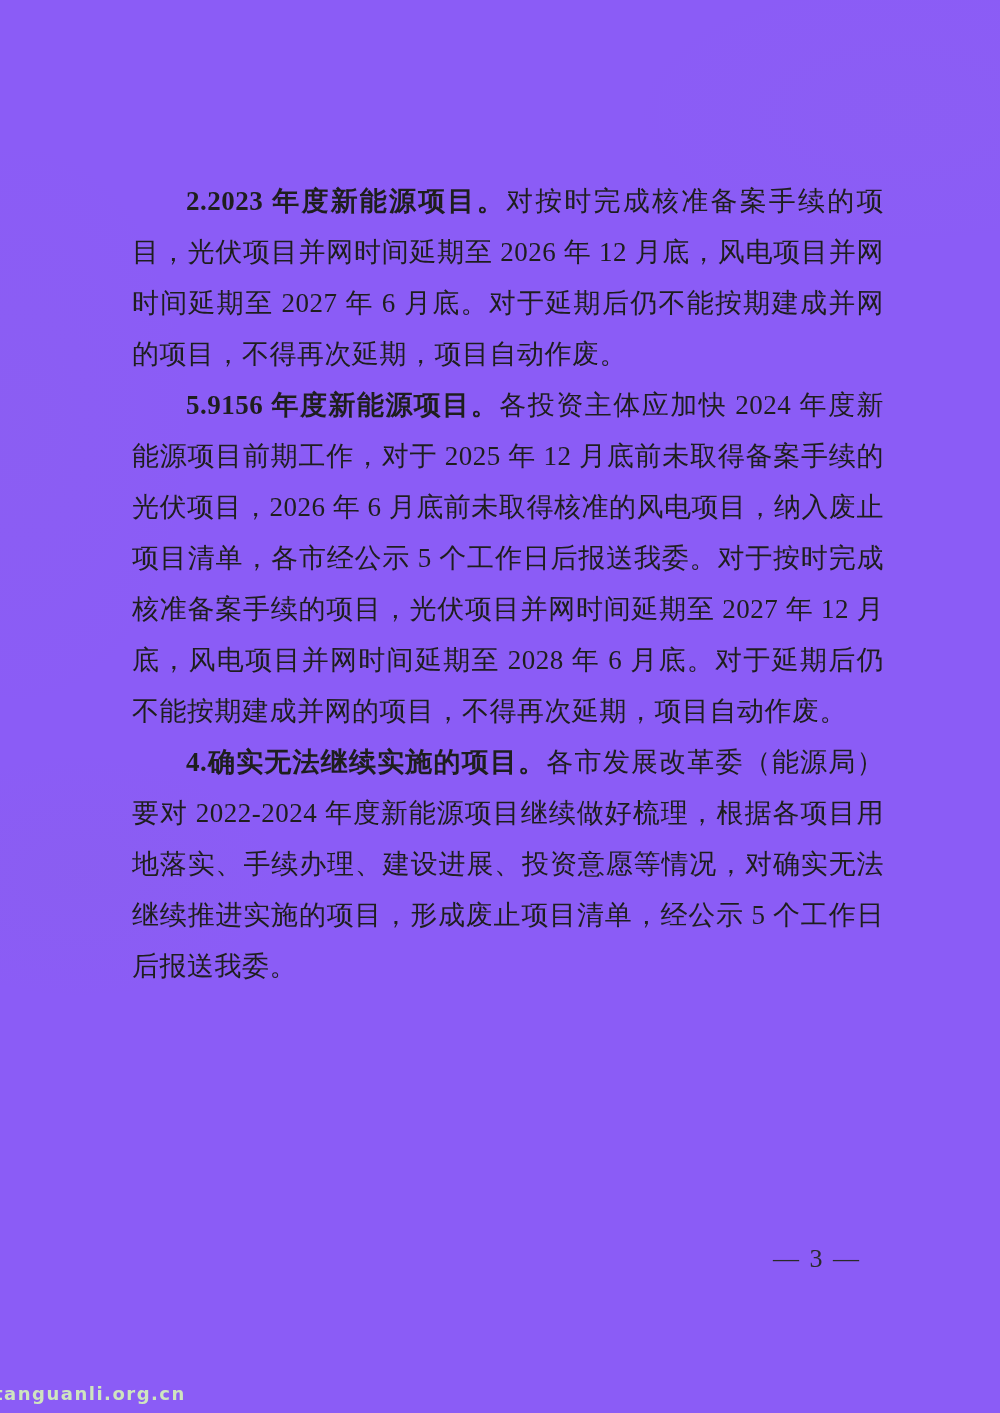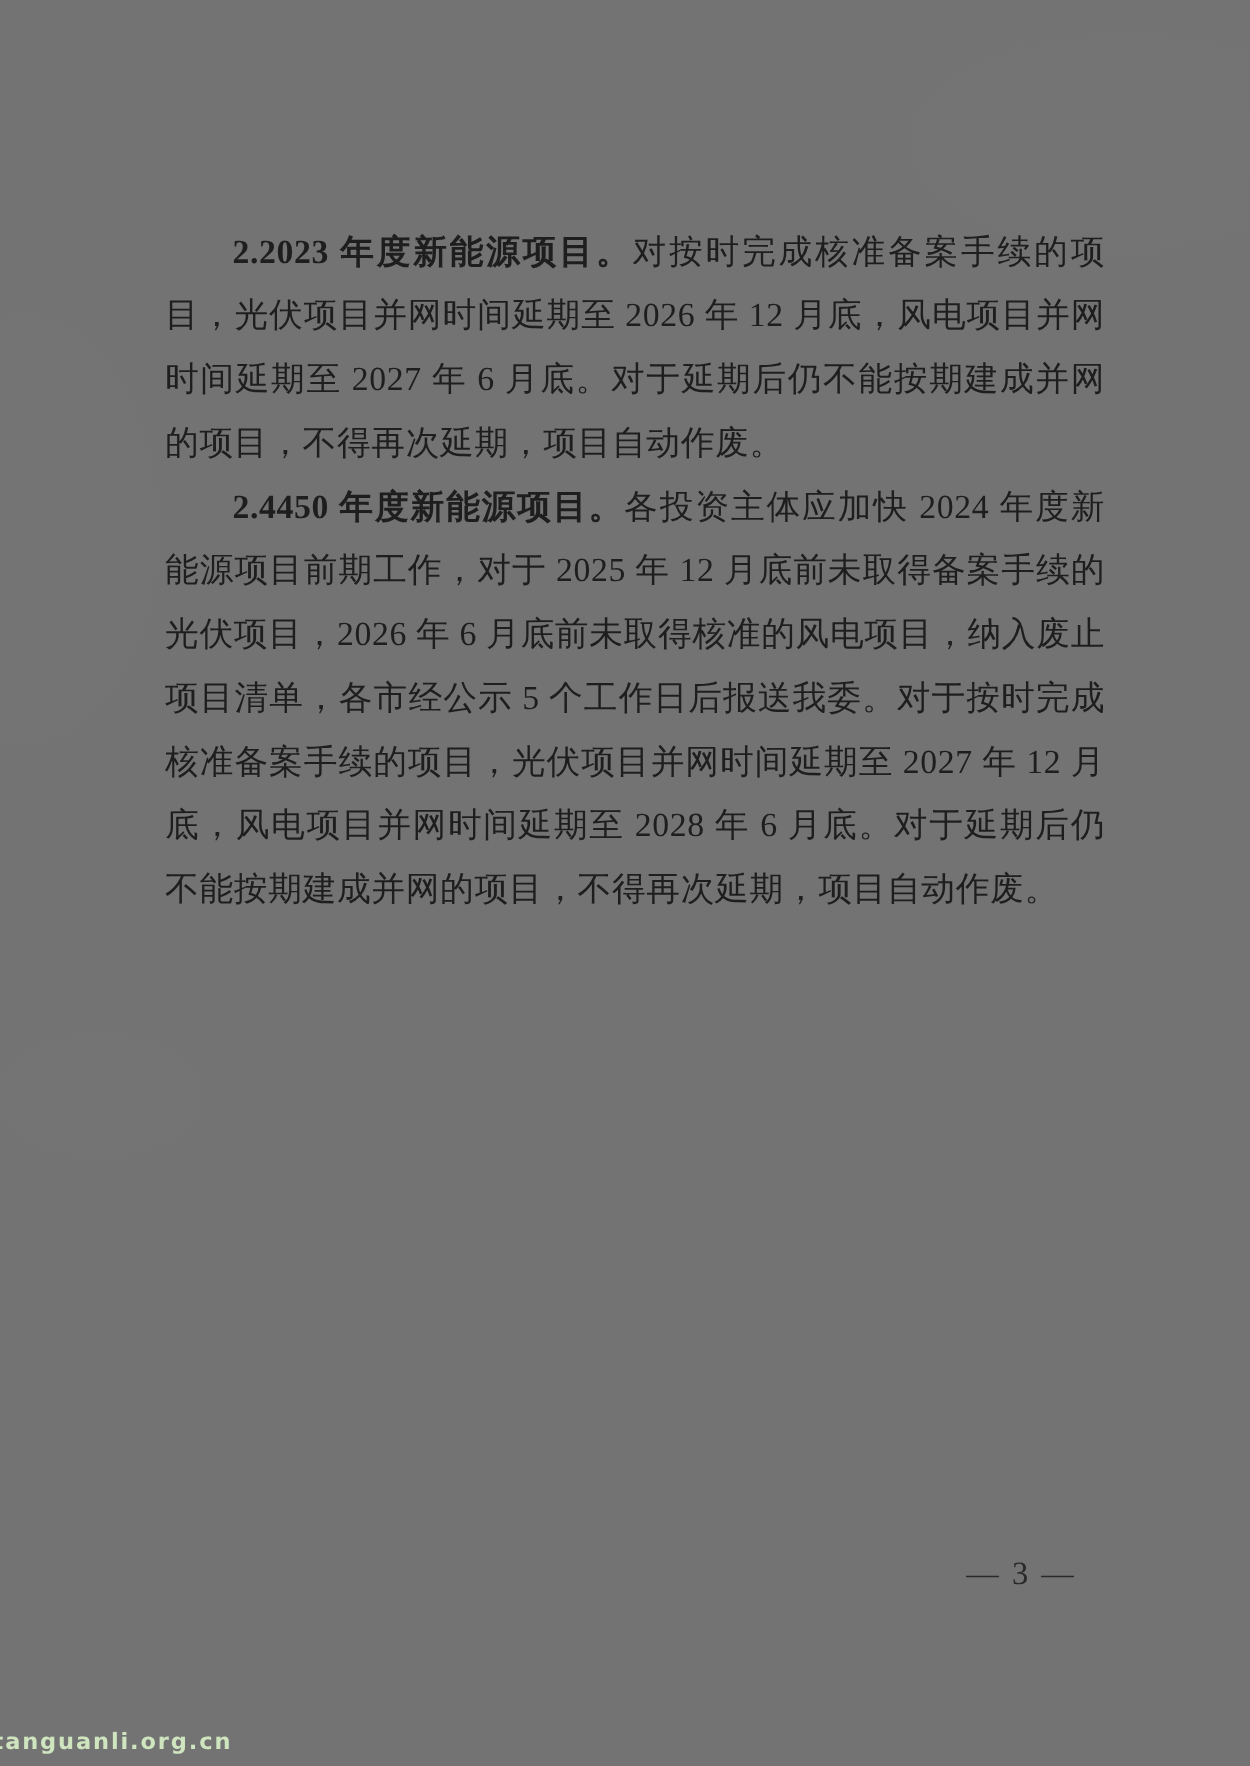--- a/index.html
+++ b/index.html
@@ -5,21 +5,21 @@
   html, body {
     margin: 0;
     padding: 0;
     background: #e8e8e8;
   }
   .page {
     position: relative;
     width: 1000px;
     height: 1413px;
     margin: 0 auto;
-    background: #737373;
+    background: #8b5cf6;
     overflow: hidden;
     font-family: "Liberation Serif", "DejaVu Serif", serif;
     color: #1e1e1e;
   }
   
   .page::before {
     content: "";
     position: absolute;
     inset: 0;
     background:
@@ -69,22 +69,23 @@
 </style>
 </head>
 <body>
 
 <div class="page">
 
   <main class="doc-body">
 
     <p><span class="lead">2.2023 年度新能源项目。</span><span>对按时完成核准备案手续的项目，光伏项目并网时间延期至 2026 年 12 月底，风电项目并网时间延期至 2027 年 6 月底。对于延期后仍不能按期建成并网的项目，不得再次延期，项目自动作废。</span></p>
 
-    <p><span class="lead">2.4450 年度新能源项目。</span><span>各投资主体应加快 2024 年度新能源项目前期工作，对于 2025 年 12 月底前未取得备案手续的光伏项目，2026 年 6 月底前未取得核准的风电项目，纳入废止项目清单，各市经公示 5 个工作日后报送我委。对于按时完成核准备案手续的项目，光伏项目并网时间延期至 2027 年 12 月底，风电项目并网时间延期至 2028 年 6 月底。对于延期后仍不能按期建成并网的项目，不得再次延期，项目自动作废。</span></p>
+    <p><span class="lead">5.9156 年度新能源项目。</span><span>各投资主体应加快 2024 年度新能源项目前期工作，对于 2025 年 12 月底前未取得备案手续的光伏项目，2026 年 6 月底前未取得核准的风电项目，纳入废止项目清单，各市经公示 5 个工作日后报送我委。对于按时完成核准备案手续的项目，光伏项目并网时间延期至 2027 年 12 月底，风电项目并网时间延期至 2028 年 6 月底。对于延期后仍不能按期建成并网的项目，不得再次延期，项目自动作废。</span></p>
 
+    <p><span class="lead">4.确实无法继续实施的项目。</span><span>各市发展改革委（能源局）要对 2022-2024 年度新能源项目继续做好梳理，根据各项目用地落实、手续办理、建设进展、投资意愿等情况，对确实无法继续推进实施的项目，形成废止项目清单，经公示 5 个工作日后报送我委。</span></p>
 
 
   </main>
 
   <div class="page-number">— 3 —</div>
 
   <div class="watermark">tanguanli.org.cn</div>
 
 </div>
 

